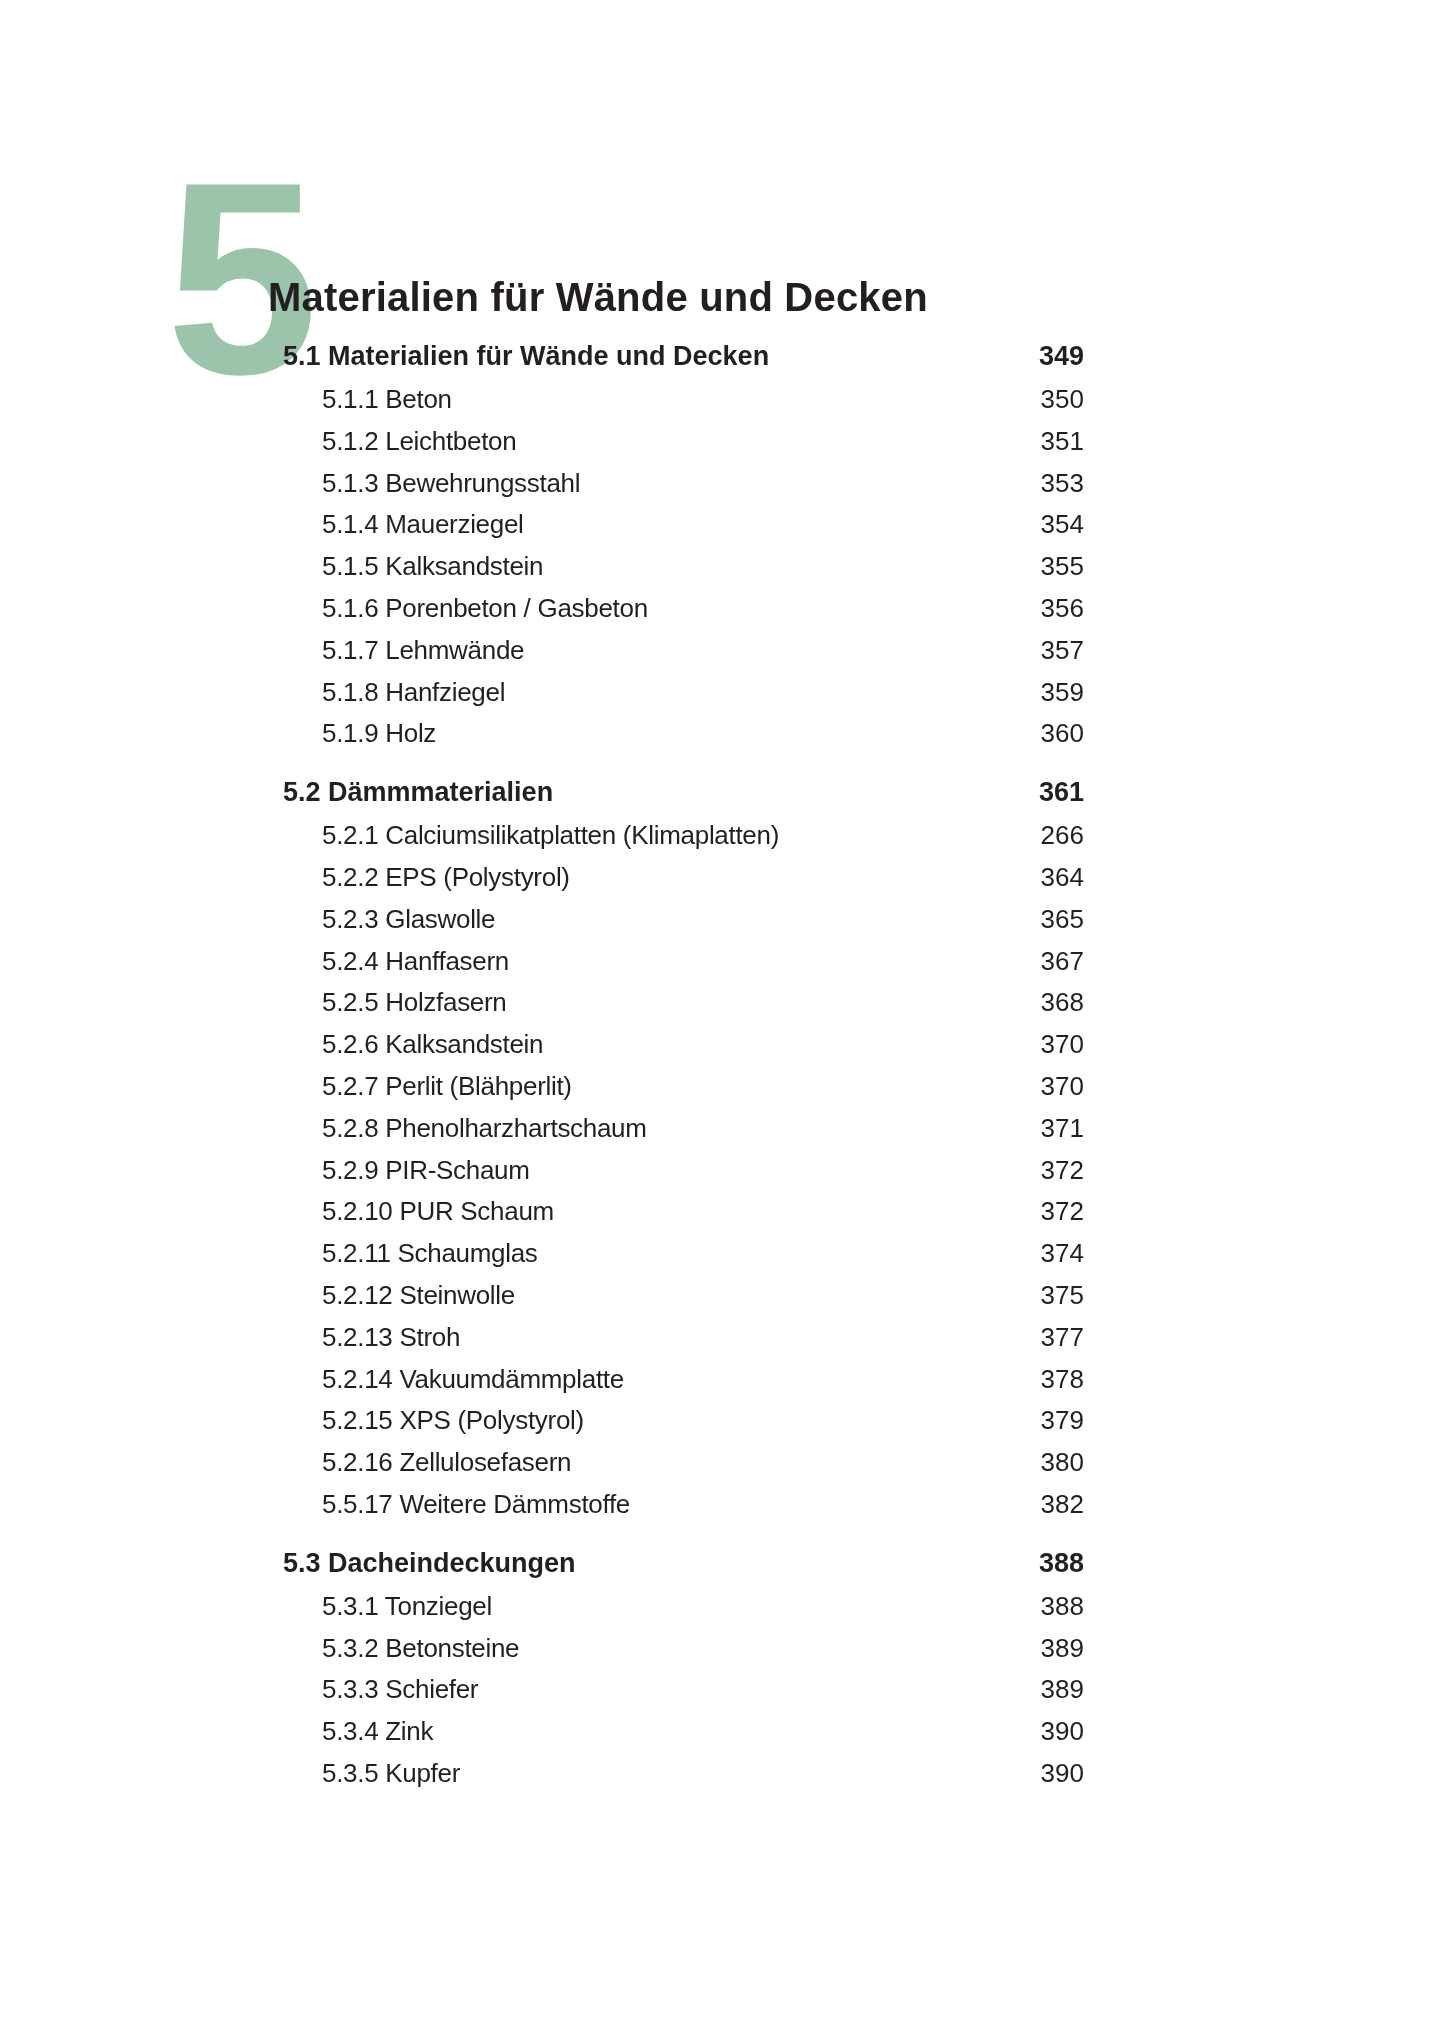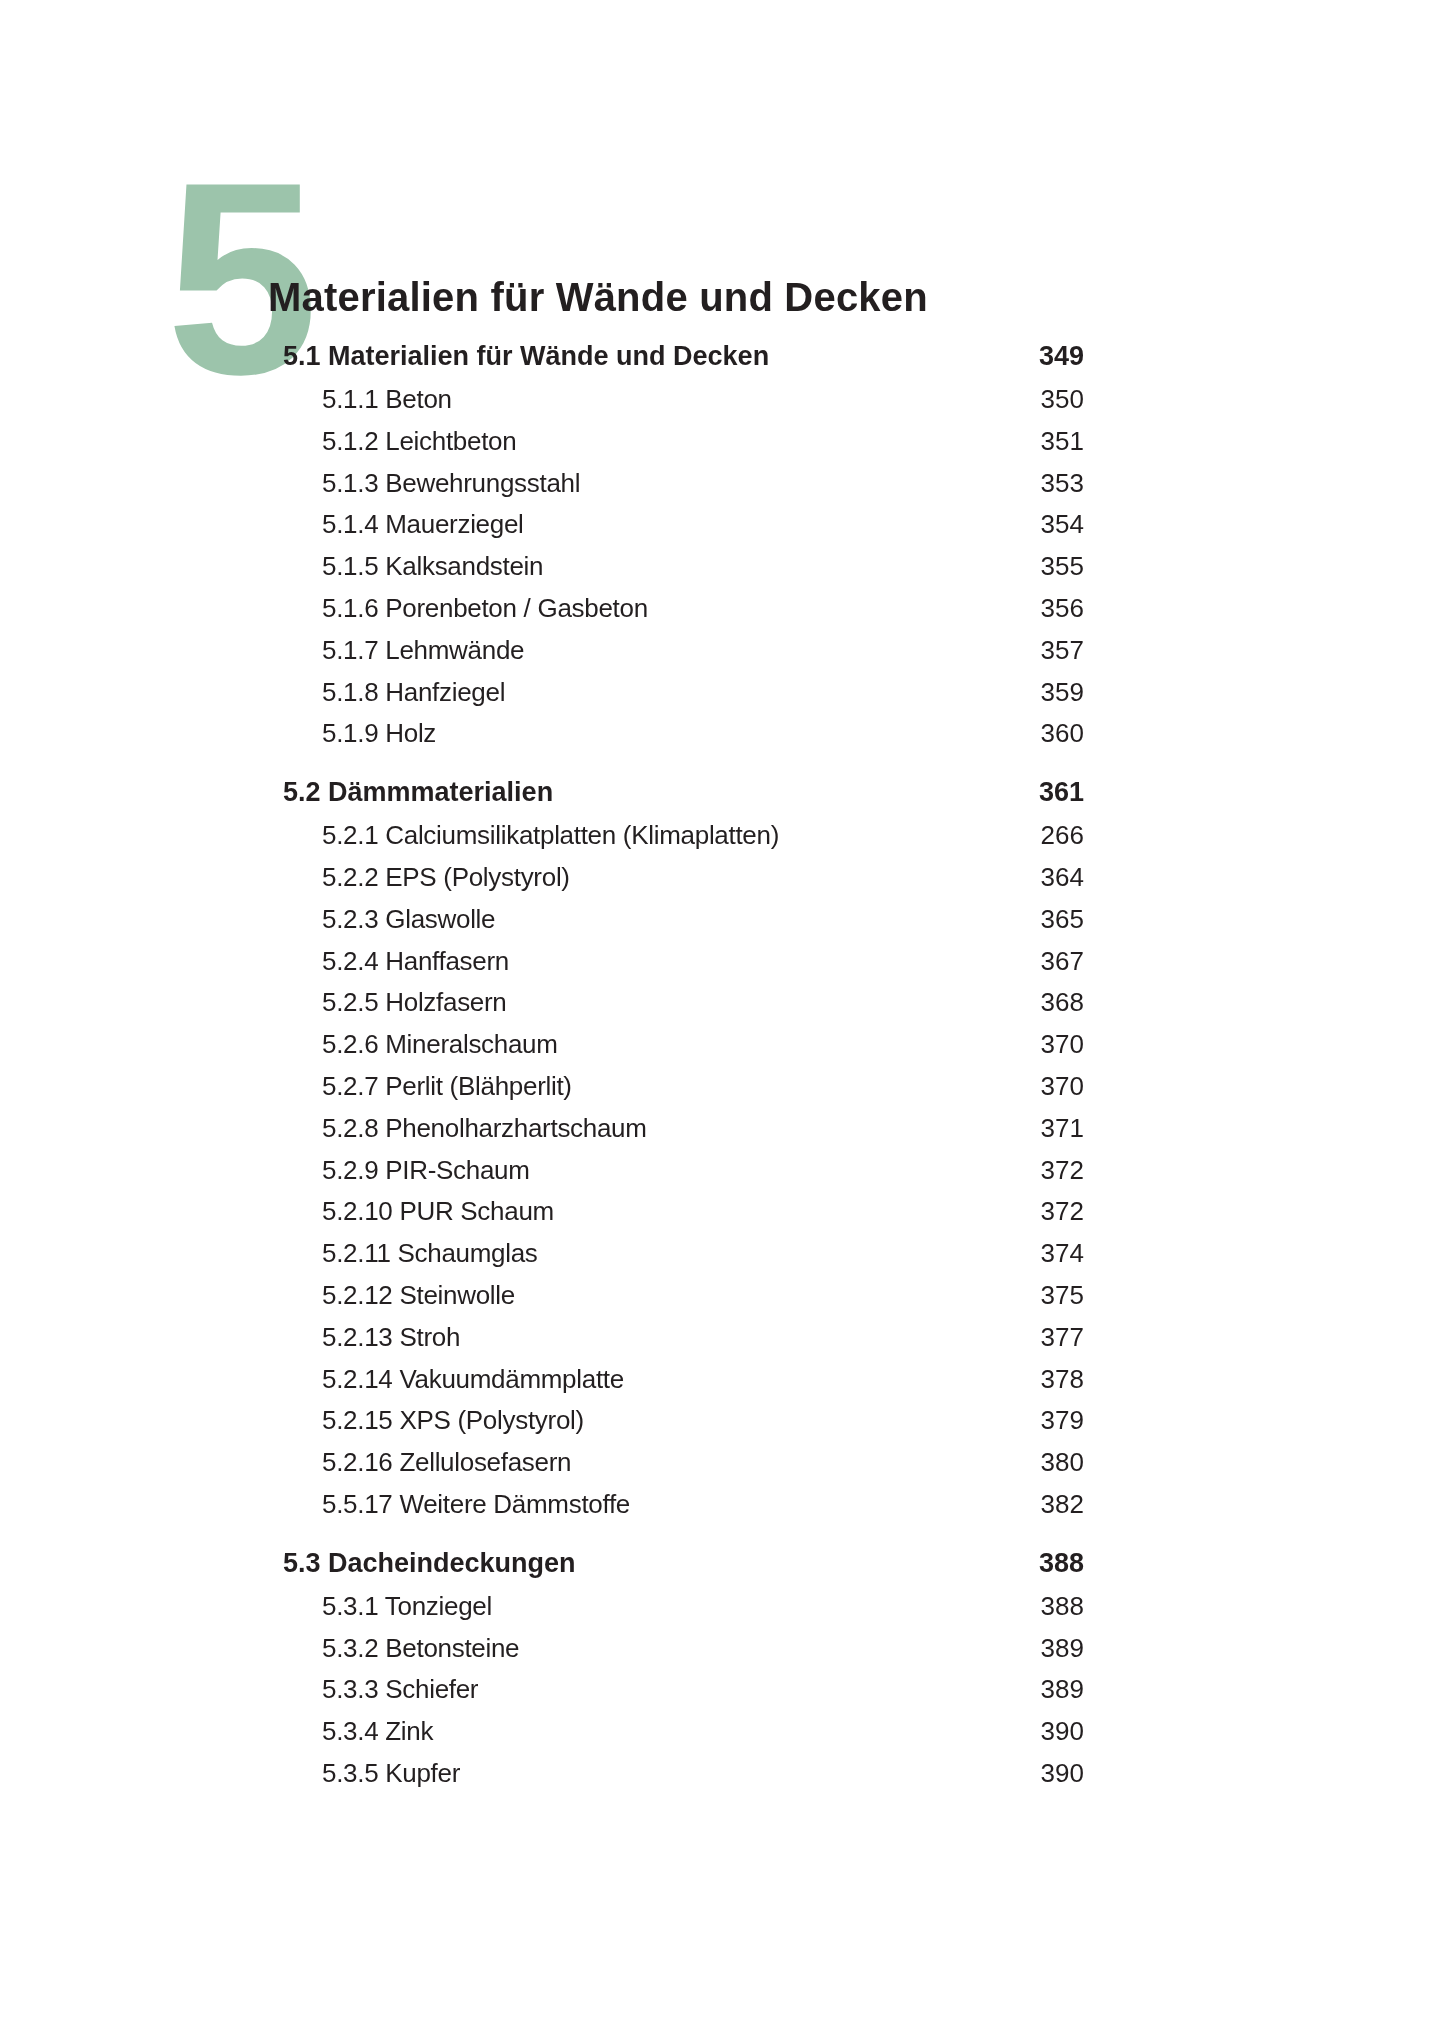--- a/index.html
+++ b/index.html
@@ -148,21 +148,21 @@
       </div>
     <div class="toc-row sub">
         <span class="label">5.2.4 Hanffasern</span>
         <span class="page">367</span>
       </div>
     <div class="toc-row sub">
         <span class="label">5.2.5 Holzfasern</span>
         <span class="page">368</span>
       </div>
     <div class="toc-row sub">
-        <span class="label">5.2.6 Mineralschaum</span>
+        <span class="label">5.2.6 Kalksandstein</span>
         <span class="page">370</span>
       </div>
     <div class="toc-row sub">
         <span class="label">5.2.7 Perlit (Blähperlit)</span>
         <span class="page">370</span>
       </div>
     <div class="toc-row sub">
         <span class="label">5.2.8 Phenolharzhartschaum</span>
         <span class="page">371</span>
       </div>

